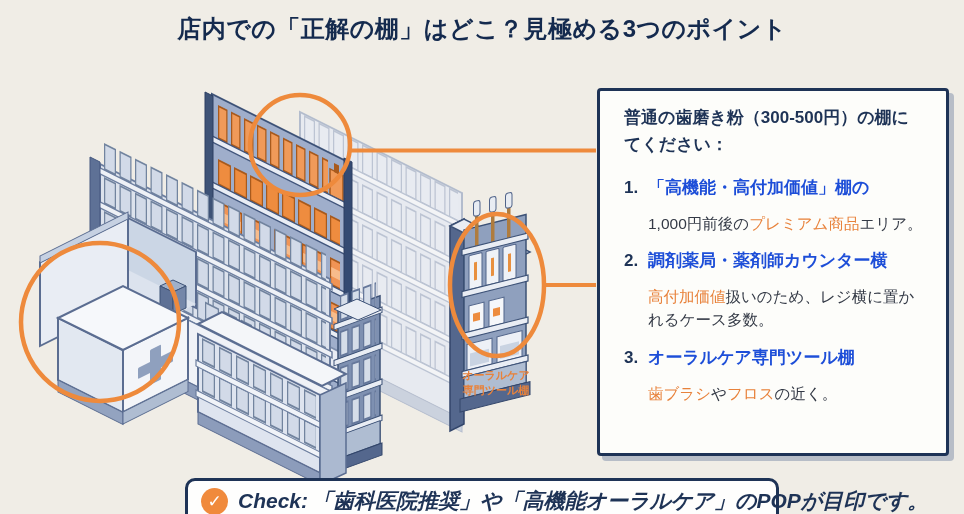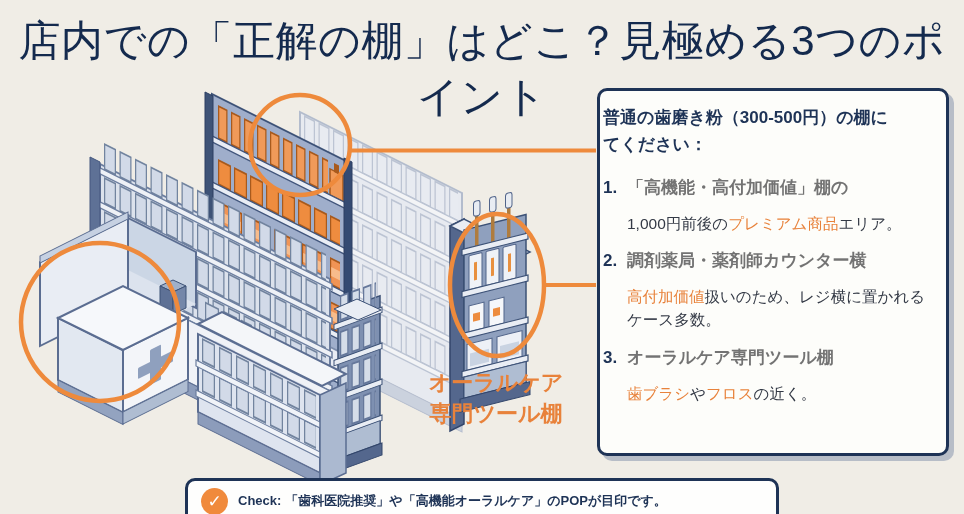--- a/index.html
+++ b/index.html
@@ -1,49 +1,49 @@
 <!DOCTYPE html>
 <html><head>
 <meta charset="utf-8">
 <style>
   html,body{margin:0;padding:0;}
   body{width:964px;height:514px;overflow:hidden;background:#F0EDE6;
        font-family:"Liberation Sans","DejaVu Sans",sans-serif;}
   #stage{position:absolute;left:0;top:0;width:964px;height:514px;background:#F0EDE6;}
 
   .title{position:absolute;left:0;top:13px;width:964px;text-align:center;
-         font-size:42px;font-weight:400;color:#142A4E;letter-spacing:.5px;}
+         font-size:24px;font-weight:700;color:#142A4E;letter-spacing:.5px;}
 
   svg.illo{position:absolute;left:0;top:0;width:964px;height:514px;}
 
-  .orange-label{position:absolute;color:#E8823B;font-weight:800;font-size:22px;
+  .orange-label{position:absolute;color:#E8823B;font-weight:800;font-size:11px;
                 line-height:1.4;text-align:center;}
   .label-counter{left:18px;top:400px;width:215px;}
   .label-oral{left:420px;top:368px;width:152px;}
 
   .panel{position:absolute;left:597px;top:88px;width:352px;height:368px;
-         background:#FDFDFA;border:3px solid #1E3356;border-radius:10px;
+         background:#FDFDFA;border:3px solid #1E3356;border-radius:4px;
          box-sizing:border-box;box-shadow:5px 5px 0 rgba(90,110,150,.38);
-         padding:14px 16px 10px 3px;}
+         padding:14px 16px 10px 24px;}
   .panel-intro{font-size:17px;font-weight:700;color:#1E3356;line-height:1.58;margin-bottom:17px;}
   .point{display:flex;margin-bottom:14px;}
   .point-num{width:24px;flex:0 0 24px;font-size:17px;font-weight:800;color:#1E3356;line-height:1.42;}
   .point-body{flex:1;}
-  .point-title{font-size:17px;font-weight:800;color:#737373;line-height:1.42;}
+  .point-title{font-size:17px;font-weight:800;color:#1d4ed8;line-height:1.42;}
   .point-desc{font-size:15.5px;line-height:1.5;margin-top:12px;font-weight:400;}
   .seg-dark{color:#343A46;}
   .seg-orange{color:#E8823B;}
 
   .banner{position:absolute;left:185px;top:478px;width:594px;height:46px;
           background:#FEFEFD;border:3px solid #1E3356;border-radius:10px;
           box-sizing:border-box;display:flex;align-items:center;padding-left:13px;gap:10px;}
   .check-circle{width:27px;height:27px;border-radius:50%;background:#F08A3C;flex:0 0 27px;
                 display:flex;align-items:center;justify-content:center;
                 color:#fff;font-size:17px;font-weight:800;}
-  .banner-text{font-size:13px;font-weight:800;color:#1E3356;white-space:nowrap;}
+  .banner-text{font-size:21px;font-weight:800;color:#1E3356;white-space:nowrap;font-style:italic;}
   .banner-text .check-word{margin-right:4px;}
 </style>
 </head>
 <body>
 
 <div id="stage">
 
   <svg class="illo" viewBox="0 0 964 514">
 
     <g opacity="0.85">

